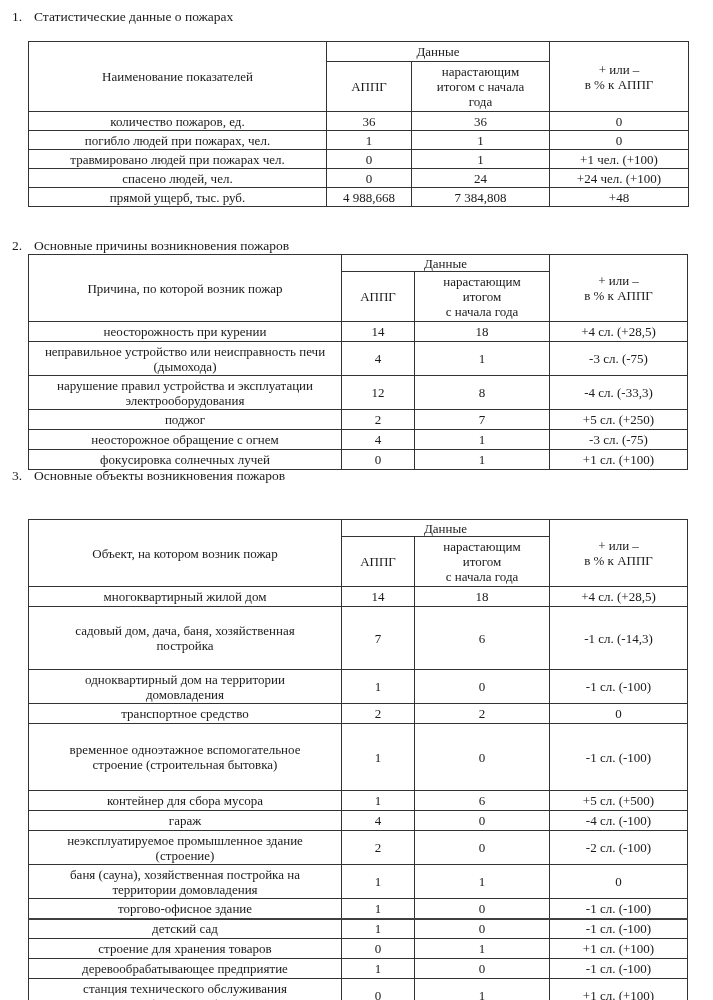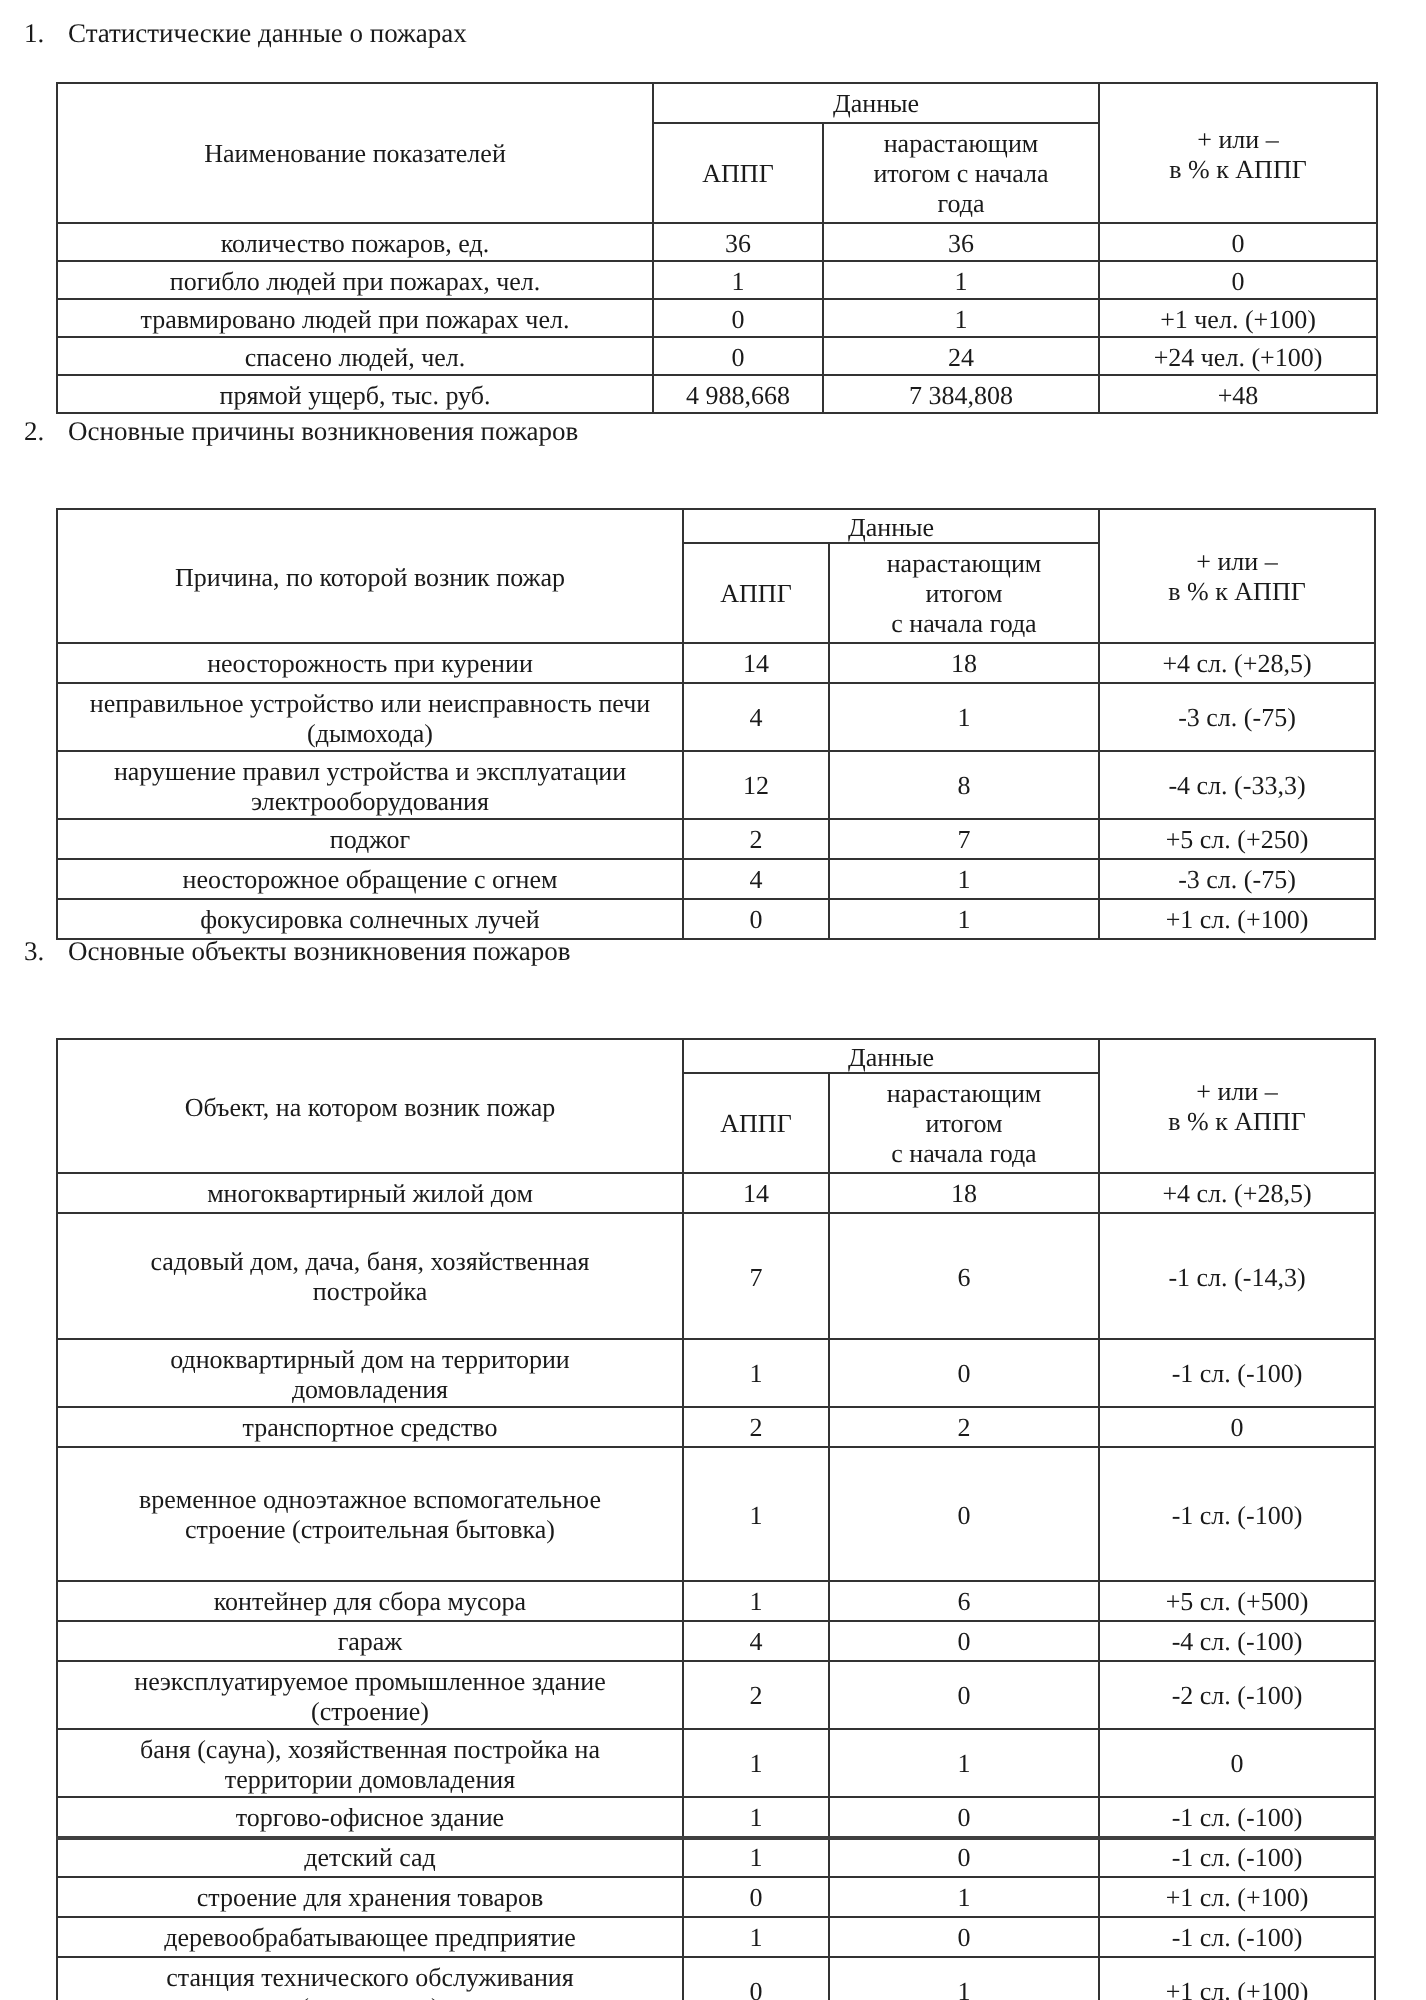--- a/index.html
+++ b/index.html
@@ -87,21 +87,21 @@
       </tr>
       <tr class="r1">
         <td>прямой ущерб, тыс. руб.</td>
         <td>4 988,668</td>
         <td>7 384,808</td>
         <td>+48</td>
       </tr>
     </tbody>
 </table>
 
-<div class="section-title" style="top:208px;">
+<div class="section-title" style="top:238px;">
   <span class="num">2.</span><span>Основные причины возникновения пожаров</span>
 </div>
 <table class="t2">
   <colgroup>
       <col class="c1">
       <col class="c2">
       <col class="c3">
       <col class="c4">
     </colgroup>
   <thead>

